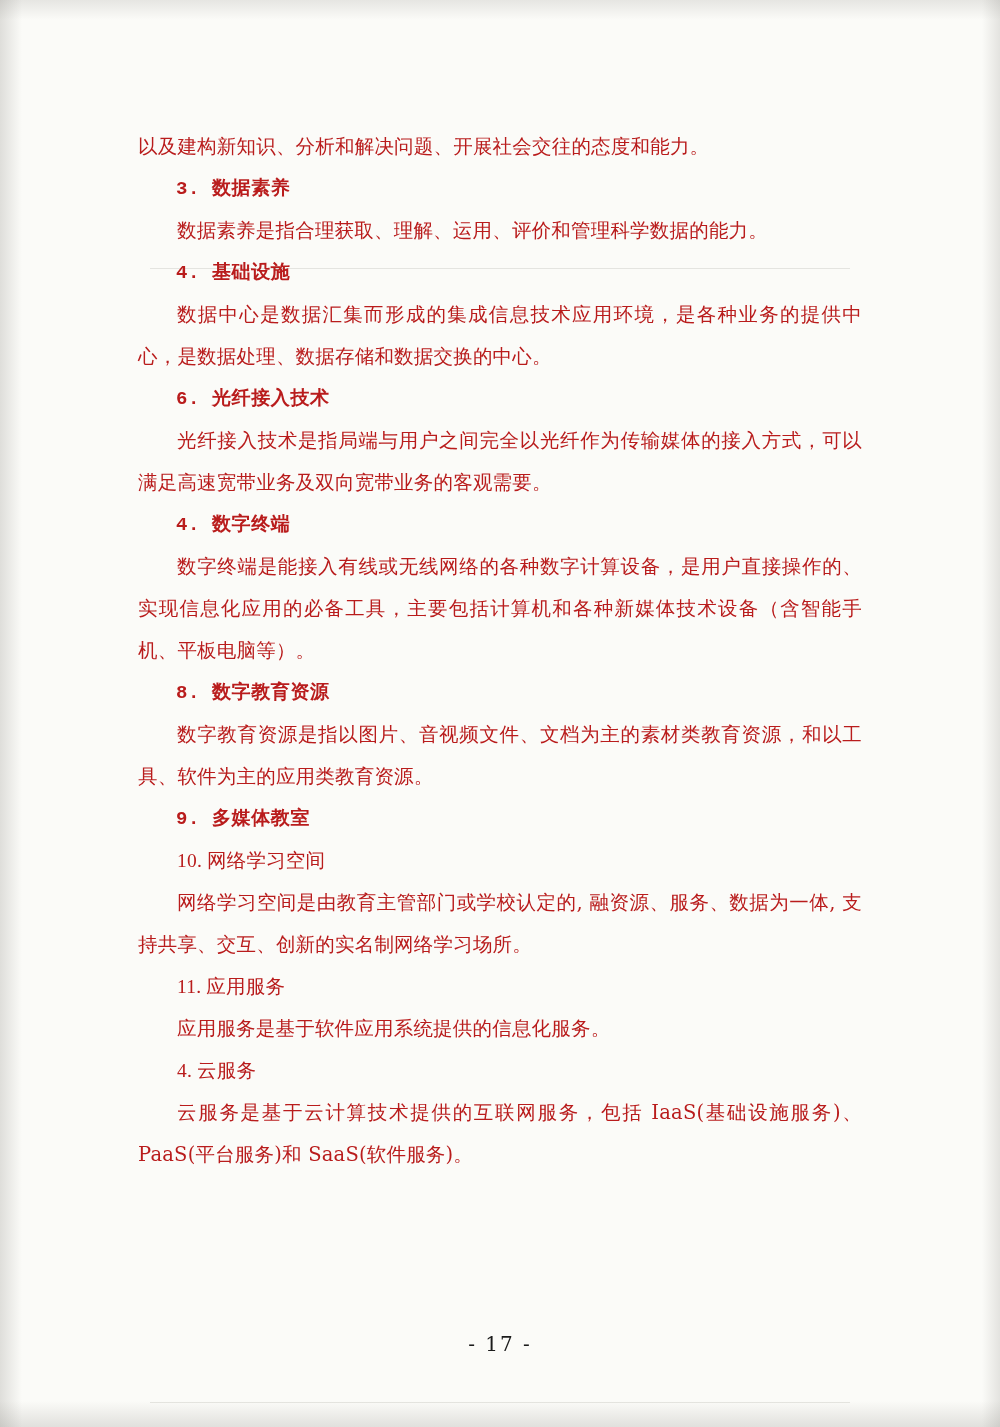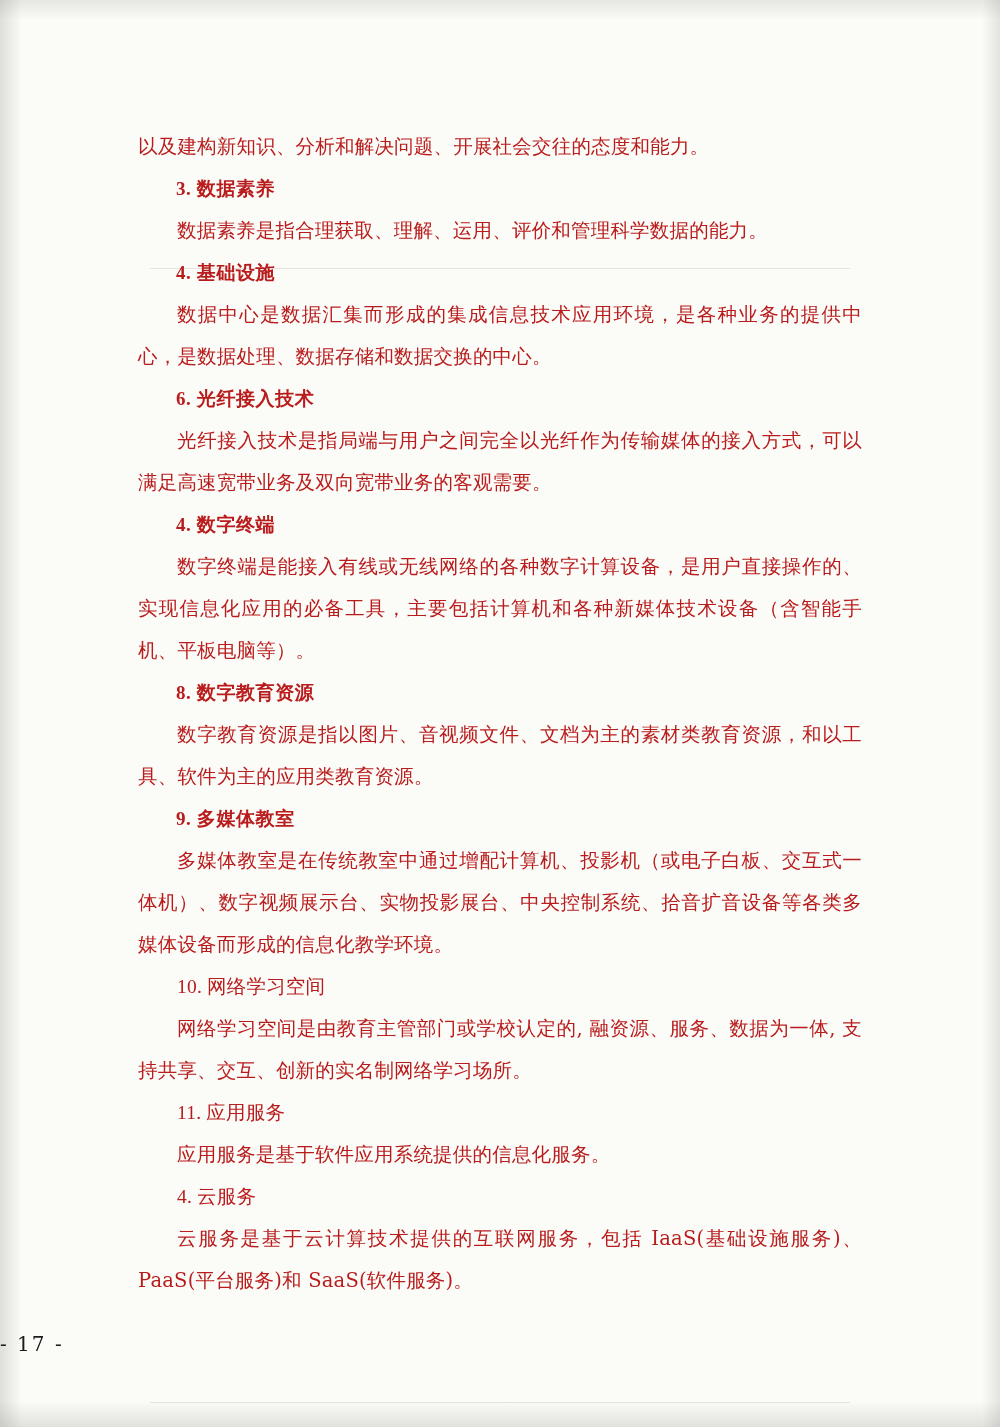--- a/index.html
+++ b/index.html
@@ -45,35 +45,36 @@
     margin: 0;
     text-indent: 2em;
   }
   .para.flush {
     text-indent: 0;
   }
   .heading {
     margin: 0;
     text-indent: 2em;
     font-weight: 600;
-    font-family: Liberation Serif, serif;
+    font-family: Liberation Mono, monospace;
     font-size: 19px;
     letter-spacing: 0.6px;
   }
   .heading.light {
     font-weight: 400;
     font-family: Liberation Serif, serif;
     font-size: 19.5px;
     letter-spacing: 0.2px;
   }
   .page-number {
     position: absolute;
     left: 0;
     right: 0;
     top: 1332px;
+    text-align: center;
     font-family: "DejaVu Serif", "Liberation Serif", serif;
     font-size: 20px;
     color: #1b1b1b;
     letter-spacing: 2px;
   }
   .faint-line {
     position: absolute;
     left: 150px;
     width: 700px;
     height: 1px;
@@ -94,21 +95,20 @@
       <p class="para">数据素养是指合理获取、理解、运用、评价和管理科学数据的能力。</p>
       <p class="heading">4. 基础设施</p>
       <p class="para">数据中心是数据汇集而形成的集成信息技术应用环境，是各种业务的提供中心，是数据处理、数据存储和数据交换的中心。</p>
       <p class="heading">6. 光纤接入技术</p>
       <p class="para">光纤接入技术是指局端与用户之间完全以光纤作为传输媒体的接入方式，可以满足高速宽带业务及双向宽带业务的客观需要。</p>
       <p class="heading">4. 数字终端</p>
       <p class="para">数字终端是能接入有线或无线网络的各种数字计算设备，是用户直接操作的、实现信息化应用的必备工具，主要包括计算机和各种新媒体技术设备（含智能手机、平板电脑等）。</p>
       <p class="heading">8. 数字教育资源</p>
       <p class="para">数字教育资源是指以图片、音视频文件、文档为主的素材类教育资源，和以工具、软件为主的应用类教育资源。</p>
       <p class="heading">9. 多媒体教室</p>
-      <p class="para">多媒体教室是在传统教室中通过增配计算机、投影机（或电子白板、交互式一体机）、数字视频展示台、实物投影展台、中央控制系统、拾音扩音设备等各类多媒体设备而形成的信息化教学环境。</p>
       <p class="heading light">10. 网络学习空间</p>
       <p class="para">网络学习空间是由教育主管部门或学校认定的, 融资源、服务、数据为一体, 支持共享、交互、创新的实名制网络学习场所。</p>
       <p class="heading light">11. 应用服务</p>
       <p class="para">应用服务是基于软件应用系统提供的信息化服务。</p>
       <p class="heading light">4. 云服务</p>
       <p class="para">云服务是基于云计算技术提供的互联网服务，包括 IaaS(基础设施服务)、PaaS(平台服务)和 SaaS(软件服务)。</p>
     </div>
 
   <div class="page-number">- 17 -</div>
 </div>

